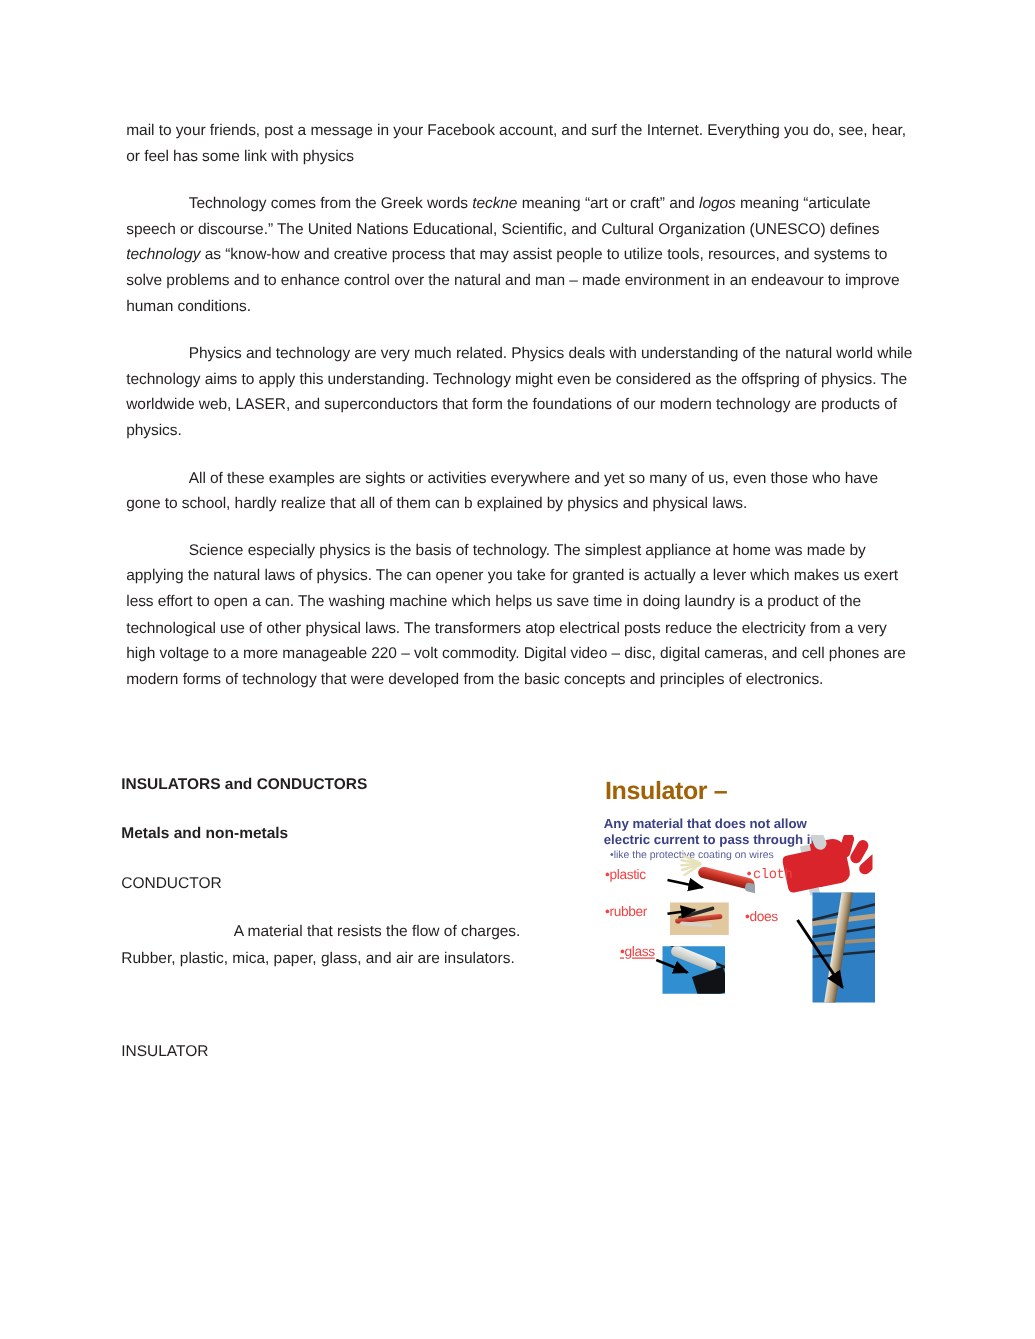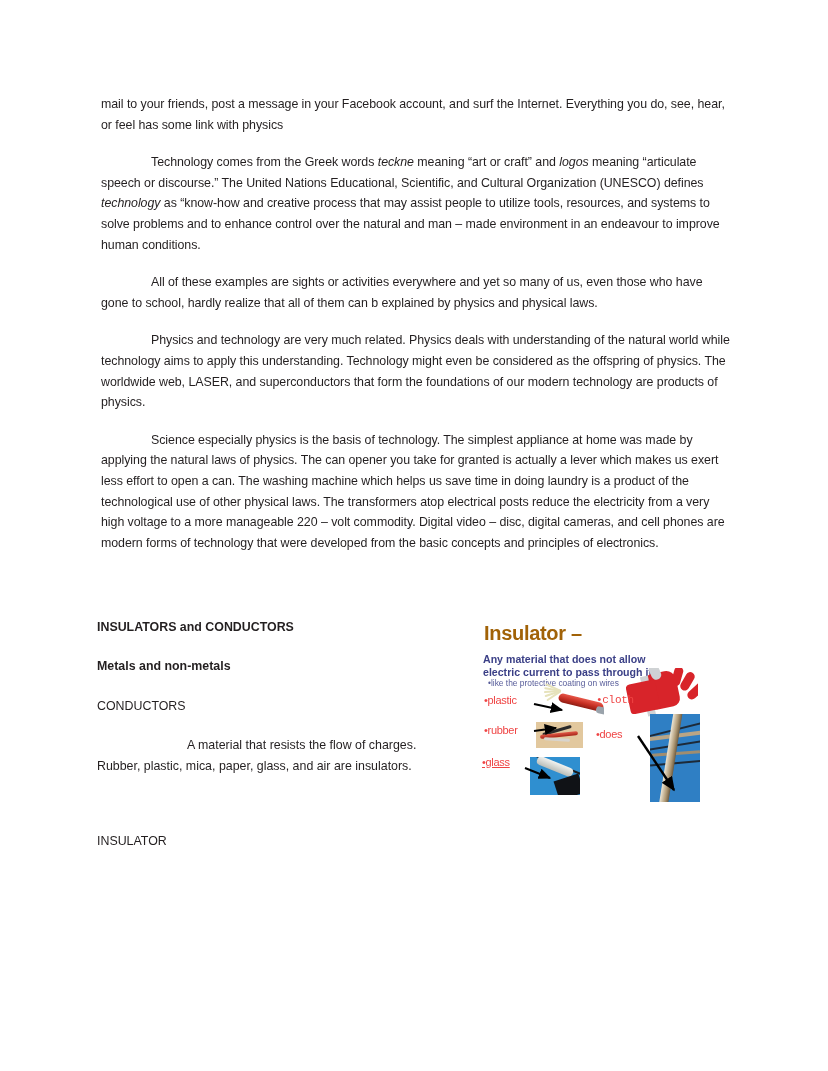--- a/index.html
+++ b/index.html
@@ -135,21 +135,21 @@
     position: absolute;
     font-size: 11px;
     font-weight: normal;
     color: #ef4444;
     letter-spacing: -0.3px;
     white-space: nowrap;
   }
 
   .item-plastic { left: 6px;  top: 76px; }
   .item-rubber  { left: 6px;  top: 106px; }
-  .item-glass   { left: 4px;  top: 138px; text-decoration: underline; }
+  .item-glass   { left: 18px;  top: 138px; text-decoration: underline; }
   .item-cloth   { left: 118px; top: 76px; font-family: Liberation Mono, monospace; }
   .item-wood    { left: 118px; top: 110px; }
 
   
   .photo {
     position: absolute;
     overflow: hidden;
   }
   .photo-plastic { left: 64px;  top: 64px; width: 62px; height: 40px; }
   .photo-rubber  { left: 58px;  top: 104px; width: 47px; height: 26px; background: #e2c89e; }
@@ -294,36 +294,36 @@
 
     <p class="para">
       <span>mail to your friends, post a message in your Facebook account, and surf the Internet. Everything you do, see, hear, or feel has some link with physics</span>
     </p>
 
     <p class="para indented">
       <span>Technology comes from the Greek words </span><em class="ital">teckne</em><span> meaning “art or craft” and </span><em class="ital">logos</em><span> meaning “articulate speech or discourse.” The United Nations Educational, Scientific, and Cultural Organization (UNESCO) defines </span><em class="ital">technology</em><span> as “know-how and creative process that may assist people to utilize tools, resources, and systems to solve problems and to enhance control over the natural and man – made environment in an endeavour to improve human conditions.</span>
     </p>
 
     <p class="para indented">
+      <span>Physics and technology are very much related. Physics deals with understanding of the natural world while technology aims to apply this understanding. Technology might even be considered as the offspring of physics. The worldwide web, LASER, and superconductors that form the foundations of our modern technology are products of physics.</span>
+    </p>
+
+    <p class="para indented">
       <span>All of these examples are sights or activities everywhere and yet so many of us, even those who have gone to school, hardly realize that all of them can b explained by physics and physical laws.</span>
-    </p>
-
-    <p class="para indented">
-      <span>Physics and technology are very much related. Physics deals with understanding of the natural world while technology aims to apply this understanding. Technology might even be considered as the offspring of physics. The worldwide web, LASER, and superconductors that form the foundations of our modern technology are products of physics.</span>
     </p>
 
     <p class="para indented tight">
       <span>Science especially physics is the basis of technology. The simplest appliance at home was made by applying the natural laws of physics. The can opener you take for granted is actually a lever which makes us exert less effort to open a can. The washing machine which helps us save time in doing laundry is a product of the technological use of other physical laws. The transformers atop electrical posts reduce the electricity from a very high voltage to a more manageable 220 – volt commodity. Digital video – disc, digital cameras, and cell phones are modern forms of technology that were developed from the basic concepts and principles of electronics.</span>
     </p>
   </div>
 
   <div class="section-block">
     <h3 class="heading-bold">INSULATORS and CONDUCTORS</h3>
     <h4 class="heading-bold-sub">Metals and non-metals</h4>
-    <div class="label-plain">CONDUCTORS</div>
+    <div class="label-plain">CONDUCTOR</div>
     <p class="def-para">A material that resists the flow of charges. Rubber, plastic, mica, paper, glass, and air are insulators.</p>
   </div>
 
   <div class="conductor-block">
     <div class="label-plain">INSULATOR</div>
   </div>
 
   <div class="figure">
 
     <div class="fig-title">Insulator –</div>

